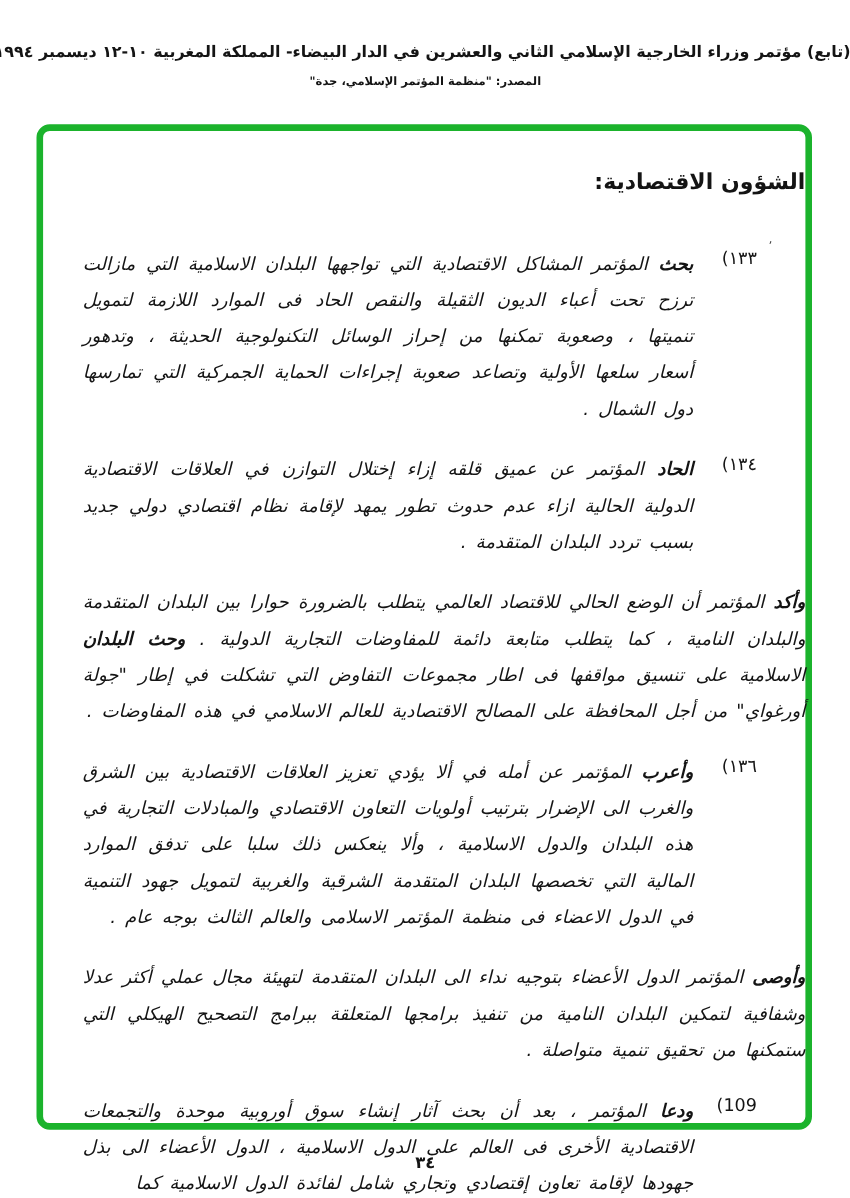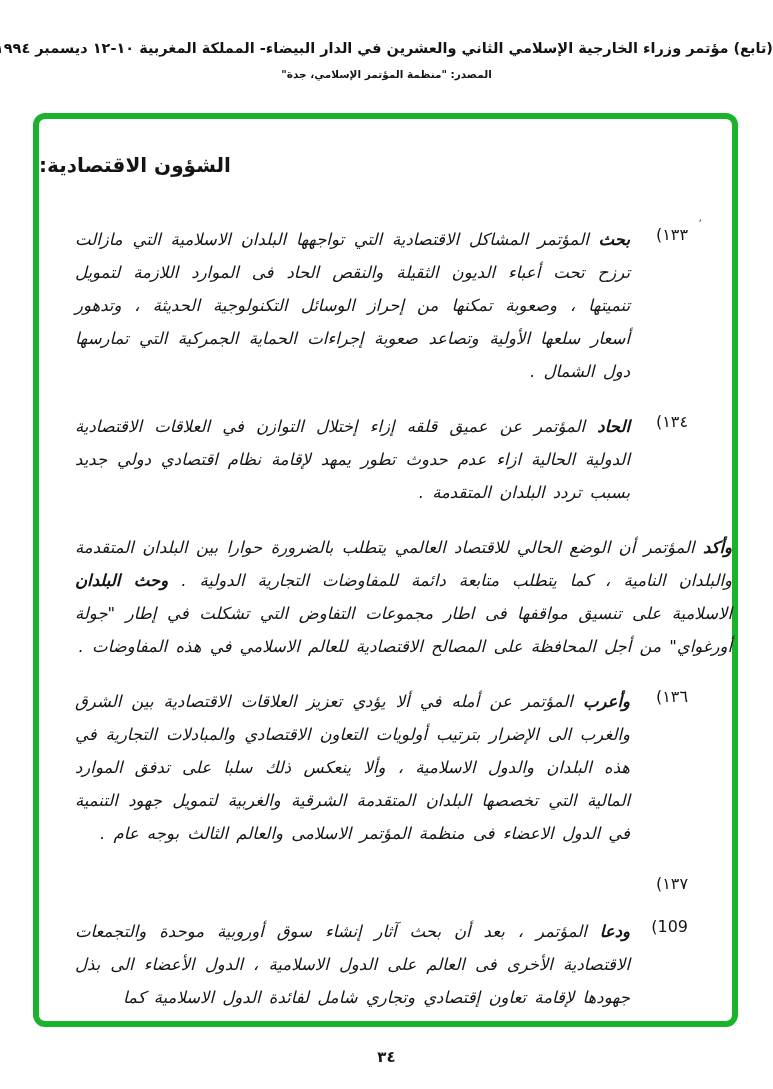--- a/index.html
+++ b/index.html
@@ -41,21 +41,21 @@
     top: 113px;
     width: 705px;
     height: 914px;
     border: 6px solid #1bb32c;
     border-radius: 12px;
     background: #ffffff;
   }
 
   .section-title {
     margin-top: 34px;
-    text-align: left;
+    text-align: right;
     font-size: 20px;
     font-weight: 700;
   }
 
   .paragraph-list {
     margin-top: 46px;
     padding-left: 36px; 
   }
 
   .para {
@@ -121,21 +121,21 @@
         <div class="para-text"><span class="bold">الحاد</span><span> المؤتمر عن عميق قلقه إزاء إختلال التوازن في العلاقات الاقتصادية الدولية الحالية ازاء عدم حدوث تطور يمهد لإقامة نظام اقتصادي دولي جديد بسبب تردد البلدان المتقدمة .</span></div>
       </div>
       <div class="para">
         <div class="para-text"><span class="bold">وأكد</span><span> المؤتمر أن الوضع الحالي للاقتصاد العالمي يتطلب بالضرورة حوارا بين البلدان المتقدمة والبلدان النامية ، كما يتطلب متابعة دائمة للمفاوضات التجارية الدولية . </span><span class="bold">وحث البلدان</span><span> الاسلامية على تنسيق مواقفها فى اطار مجموعات التفاوض التي تشكلت في إطار "جولة أورغواي" من أجل المحافظة على المصالح الاقتصادية للعالم الاسلامي في هذه المفاوضات .</span></div>
       </div>
       <div class="para">
         <div class="para-num"><span>١٣٦)</span></div>
         <div class="para-text"><span class="bold">وأعرب</span><span> المؤتمر عن أمله في ألا يؤدي تعزيز العلاقات الاقتصادية بين الشرق والغرب الى الإضرار بترتيب أولويات التعاون الاقتصادي والمبادلات التجارية في هذه البلدان والدول الاسلامية ، وألا ينعكس ذلك سلبا على تدفق الموارد المالية التي تخصصها البلدان المتقدمة الشرقية والغربية لتمويل جهود التنمية في الدول الاعضاء فى منظمة المؤتمر الاسلامى والعالم الثالث بوجه عام .</span></div>
       </div>
       <div class="para">
-        <div class="para-num"><span>١٣٧)</span></div>
+        <div class="para-text"><span class="bold">وأوصى</span><span> المؤتمر الدول الأعضاء بتوجيه نداء الى البلدان المتقدمة لتهيئة مجال عملي أكثر عدلا وشفافية لتمكين البلدان النامية من تنفيذ برامجها المتعلقة ببرامج التصحيح الهيكلي التي ستمكنها من تحقيق تنمية متواصلة .</span></div>
       </div>
       <div class="para">
         <div class="para-num"><span>109)</span></div>
         <div class="para-text"><span class="bold">ودعا</span><span> المؤتمر ، بعد أن بحث آثار إنشاء سوق أوروبية موحدة والتجمعات الاقتصادية الأخرى فى العالم على الدول الاسلامية ، الدول الأعضاء الى بذل جهودها لإقامة تعاون إقتصادي وتجاري شامل لفائدة الدول الاسلامية كما </span></div>
       </div>
     </div>
 </div>
 
 <div class="page-number">٣٤</div>
 

